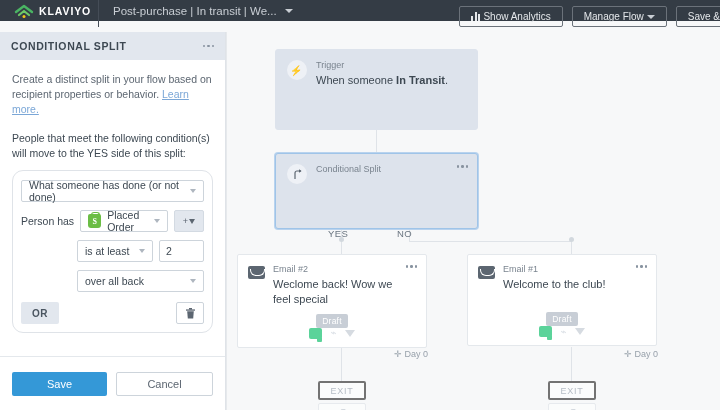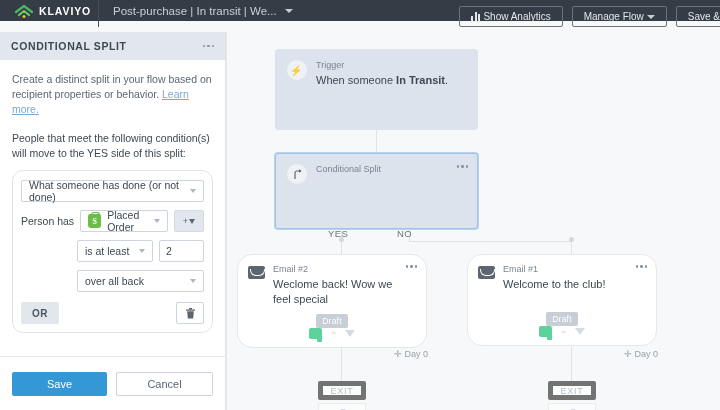--- a/index.html
+++ b/index.html
@@ -135,21 +135,21 @@
   .circ-ico {
     width: 20px; height: 20px; border-radius: 50%; background: #eef1f6; flex: none;
     display: flex; align-items: center; justify-content: center; color: #5c6671; font-size: 10px;
   }
   .node-kicker { font-size: 9px; color: #7a848f; margin-bottom: 3px; }
   .node-text { font-size: 11px; line-height: 1.4; color: #3d4852; }
   .node-text b { font-weight: bold; }
   .node-dots { position: absolute; right: 9px; top: 11px; }
 
   .card {
-    position: absolute; width: 190px; background: #fff; border: 1px solid #e4e8ec; border-radius: 15px;
+    position: absolute; width: 190px; background: #fff; border: 1px solid #e4e8ec; border-radius: 2px;
   }
   .card-email-2 { left: 10px; top: 222px; }
   .card-email-1 { left: 240px; top: 222px; }
   .card-body { padding: 9px 10px 6px 10px; display: flex; gap: 8px; }
   .env-ico {
     width: 17px; height: 13px; flex: none; background: #5c6671; border-radius: 2px; position: relative;
     margin-top: 2px;
   }
   .env-ico::after {
     content: ""; position: absolute; left: 2px; top: 2.5px; width: 13px; height: 6px;
@@ -171,21 +171,21 @@
   }
   .trend-ico { color: #dbe0e6; font-size: 10px; line-height: 1; }
   .funnel-ico {
     width: 0; height: 0; border-left: 5px solid transparent; border-right: 5px solid transparent;
     border-top: 7px solid #d6dbe1;
   }
   .day-label {
     position: absolute; right: 0px; font-size: 9px; color: #98a1ab; display: flex; align-items: center; gap: 3px;
   }
   .exit-box {
-    position: absolute; width: 48px; height: 19px; border: 5px solid #737373; border-radius: 2px;
+    position: absolute; width: 48px; height: 19px; border: 2px solid #737373; border-radius: 2px;
     background: #fbfcfc; display: flex; align-items: center; justify-content: center;
     font-size: 9px; letter-spacing: .7px; color: #b6bdc5;
   }
   .exit-sub {
     position: absolute; width: 48px; height: 19px; border: 1px solid #e7eaee; border-radius: 2px;
     background: #fbfcfc; display: flex; align-items: center; justify-content: center;
     font-size: 9px; color: #ccd2d9;
   }
   .branch-label {
     position: absolute; font-size: 9.5px; color: #6b7681; letter-spacing: .4px;

